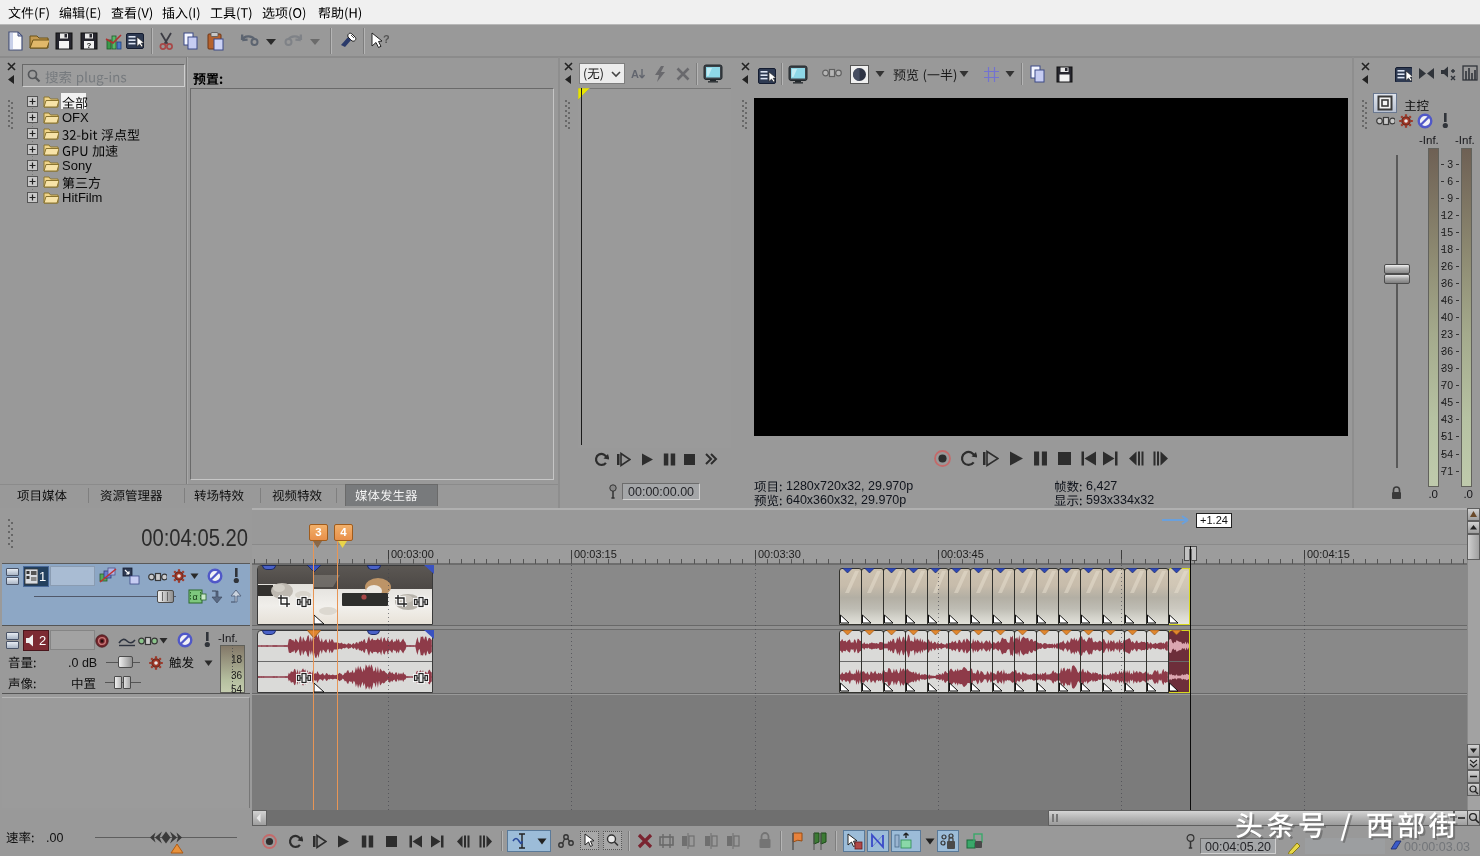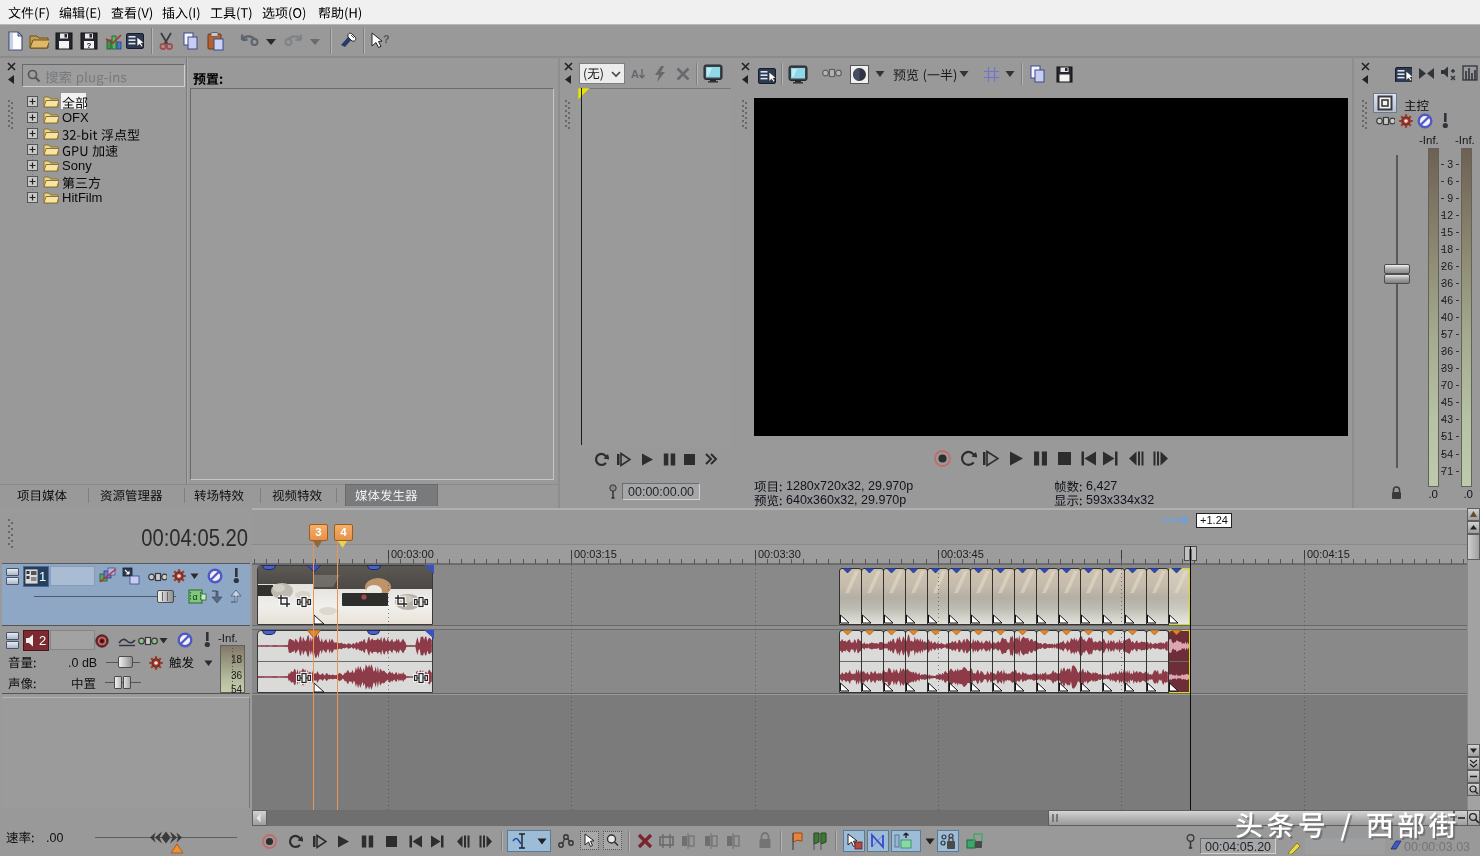--- a/index.html
+++ b/index.html
@@ -541,21 +541,21 @@
 <div style="position:absolute;left:1456px;top:266px;width:3px;height:1px;background:#333;"></div>
 <div style="position:absolute;left:1439px;top:277px;font-size:10.5px;color:#1c1c1c;white-space:nowrap;width:14px;text-align:right;">36</div>
 <div style="position:absolute;left:1441px;top:283px;width:3px;height:1px;background:#333;"></div>
 <div style="position:absolute;left:1456px;top:283px;width:3px;height:1px;background:#333;"></div>
 <div style="position:absolute;left:1439px;top:294px;font-size:10.5px;color:#1c1c1c;white-space:nowrap;width:14px;text-align:right;">46</div>
 <div style="position:absolute;left:1441px;top:300px;width:3px;height:1px;background:#333;"></div>
 <div style="position:absolute;left:1456px;top:300px;width:3px;height:1px;background:#333;"></div>
 <div style="position:absolute;left:1439px;top:311px;font-size:10.5px;color:#1c1c1c;white-space:nowrap;width:14px;text-align:right;">40</div>
 <div style="position:absolute;left:1441px;top:317px;width:3px;height:1px;background:#333;"></div>
 <div style="position:absolute;left:1456px;top:317px;width:3px;height:1px;background:#333;"></div>
-<div style="position:absolute;left:1439px;top:328px;font-size:10.5px;color:#1c1c1c;white-space:nowrap;width:14px;text-align:right;">57</div>
+<div style="position:absolute;left:1439px;top:328px;font-size:10.5px;color:#1c1c1c;white-space:nowrap;width:14px;text-align:right;">23</div>
 <div style="position:absolute;left:1441px;top:334px;width:3px;height:1px;background:#333;"></div>
 <div style="position:absolute;left:1456px;top:334px;width:3px;height:1px;background:#333;"></div>
 <div style="position:absolute;left:1439px;top:345px;font-size:10.5px;color:#1c1c1c;white-space:nowrap;width:14px;text-align:right;">36</div>
 <div style="position:absolute;left:1441px;top:351px;width:3px;height:1px;background:#333;"></div>
 <div style="position:absolute;left:1456px;top:351px;width:3px;height:1px;background:#333;"></div>
 <div style="position:absolute;left:1439px;top:362px;font-size:10.5px;color:#1c1c1c;white-space:nowrap;width:14px;text-align:right;">39</div>
 <div style="position:absolute;left:1441px;top:368px;width:3px;height:1px;background:#333;"></div>
 <div style="position:absolute;left:1456px;top:368px;width:3px;height:1px;background:#333;"></div>
 <div style="position:absolute;left:1439px;top:379px;font-size:10.5px;color:#1c1c1c;white-space:nowrap;width:14px;text-align:right;">70</div>
 <div style="position:absolute;left:1441px;top:385px;width:3px;height:1px;background:#333;"></div>

